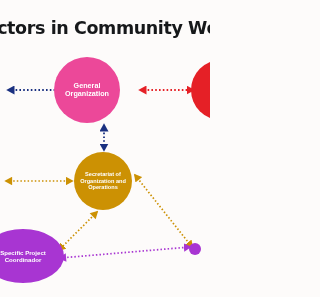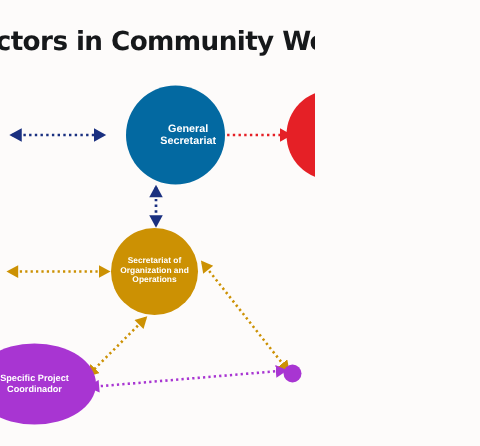--- a/index.html
+++ b/index.html
@@ -29,27 +29,26 @@
     display:flex;align-items:center;justify-content:center;
     text-align:center;
     color:#ffffff;
     font-weight:700;
     line-height:1.18;
     box-sizing:border-box;
   }
 
   
   .n-general{
-    left:84px; top:57px;
+    left:54px; top:57px;
     width:66px;height:66px;
     border-radius:50%;
-    background:#0369a1;
+    background:#ec4899;
     font-size:7.2px;
     padding:6px;
-    justify-content:flex-end;
   }
 
   
   .n-secretariat{
     left:74px; top:152px;
     width:58px;height:58px;
     border-radius:50%;
     background:#cc9103;
     font-size:5.6px;
     padding:5px;
@@ -128,21 +127,21 @@
     <line x1="135" y1="175" x2="192" y2="247" stroke="#cc9103" stroke-width="1.7" stroke-dasharray="1.5 2.1" marker-start="url(#ah-or-s)" marker-end="url(#ah-or)"></line>
 
     <line x1="60" y1="258" x2="190" y2="247" stroke="#a835d2" stroke-width="1.7" stroke-dasharray="1.5 2.1" marker-start="url(#ah-pu-s)" marker-end="url(#ah-pu)"></line>
   </svg>
 
   <div class="title">Actors in Community Work</div>
 
   <div class="node n-red"></div>
 
   <div class="node n-general">
-    <span><span>General</span><br><span>Secretariat</span></span>
+    <span><span>General</span><br><span>Organization</span></span>
   </div>
 
   <div class="node n-secretariat">
     <span><span>Secretariat of</span><br><span>Organization and</span><br><span>Operations</span></span>
   </div>
 
   <div class="node n-coordinator">
     <span><span>Specific Project</span><br><span>Coordinador</span></span>
   </div>
 

